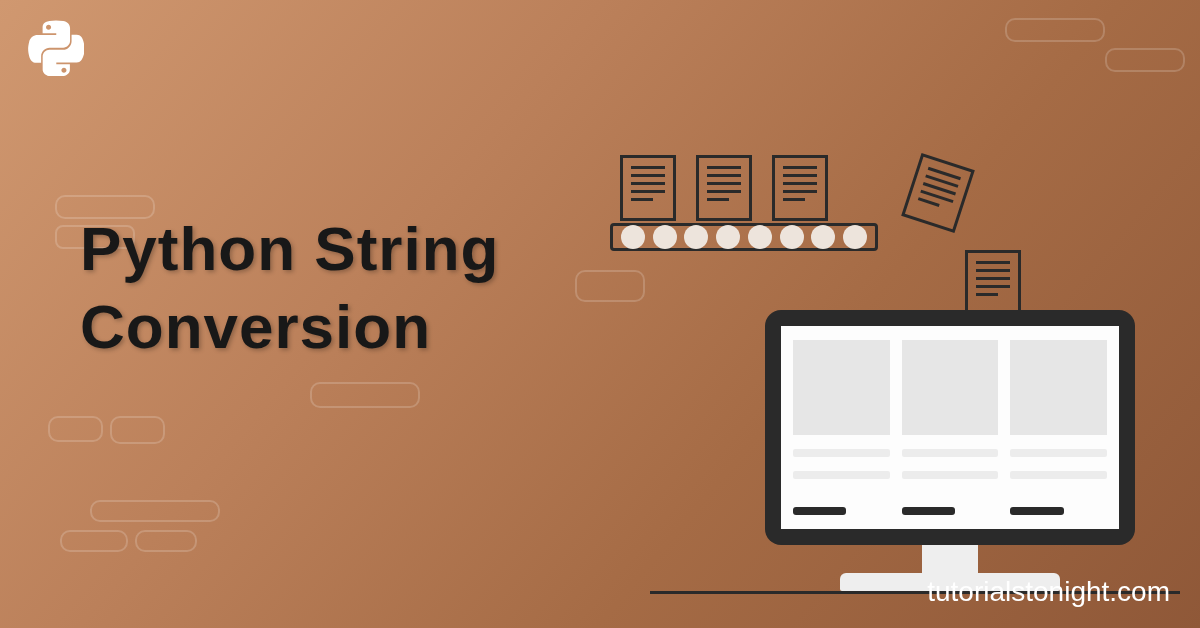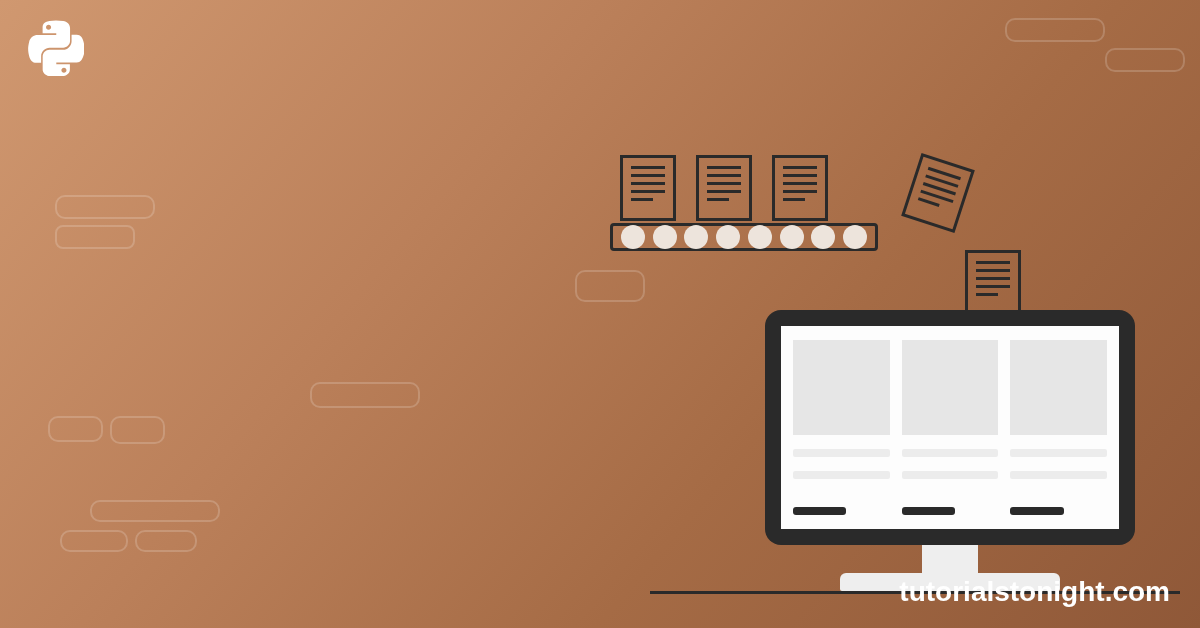--- a/index.html
+++ b/index.html
@@ -28,21 +28,21 @@
   color: #181818;
   font-family: Impact, "Arial Black", sans-serif;
   letter-spacing: 1px;
   text-shadow: 2px 2px 4px rgba(0,0,0,0.25);
 }
 .website {
   position: absolute;
   right: 30px;
   bottom: 20px;
   font-size: 28px;
-  font-weight: 700;
+  font-weight: 400;
   color: #fff;
   font-family: "Segoe UI", Arial, sans-serif;
 }
 .deco-box {
   position: absolute;
   border: 2px solid rgba(255,255,255,0.18);
   border-radius: 10px;
 }
 .db1 { width: 100px; height: 24px; top: 18px; right: 95px; }
 .db2 { width: 80px; height: 24px; top: 48px; right: 15px; }
@@ -179,20 +179,22 @@
 <div class="deco-box db4"></div>
 <div class="deco-box db5"></div>
 <div class="deco-box db6"></div>
 <div class="deco-box db7"></div>
 <div class="deco-box db8"></div>
 <div class="deco-box db9"></div>
 <div class="deco-box db10"></div>
 <div class="deco-box db11"></div>
 
 <div class="heading">
+  <div>Python String</div>
+  <div>Conversion</div>
 </div>
 
 <div class="conveyor">
   <div class="docs-row">
     <div class="doc">
       <div class="doc-line"></div>
         <div class="doc-line"></div>
         <div class="doc-line"></div>
         <div class="doc-line"></div>
         <div class="doc-line short"></div>

